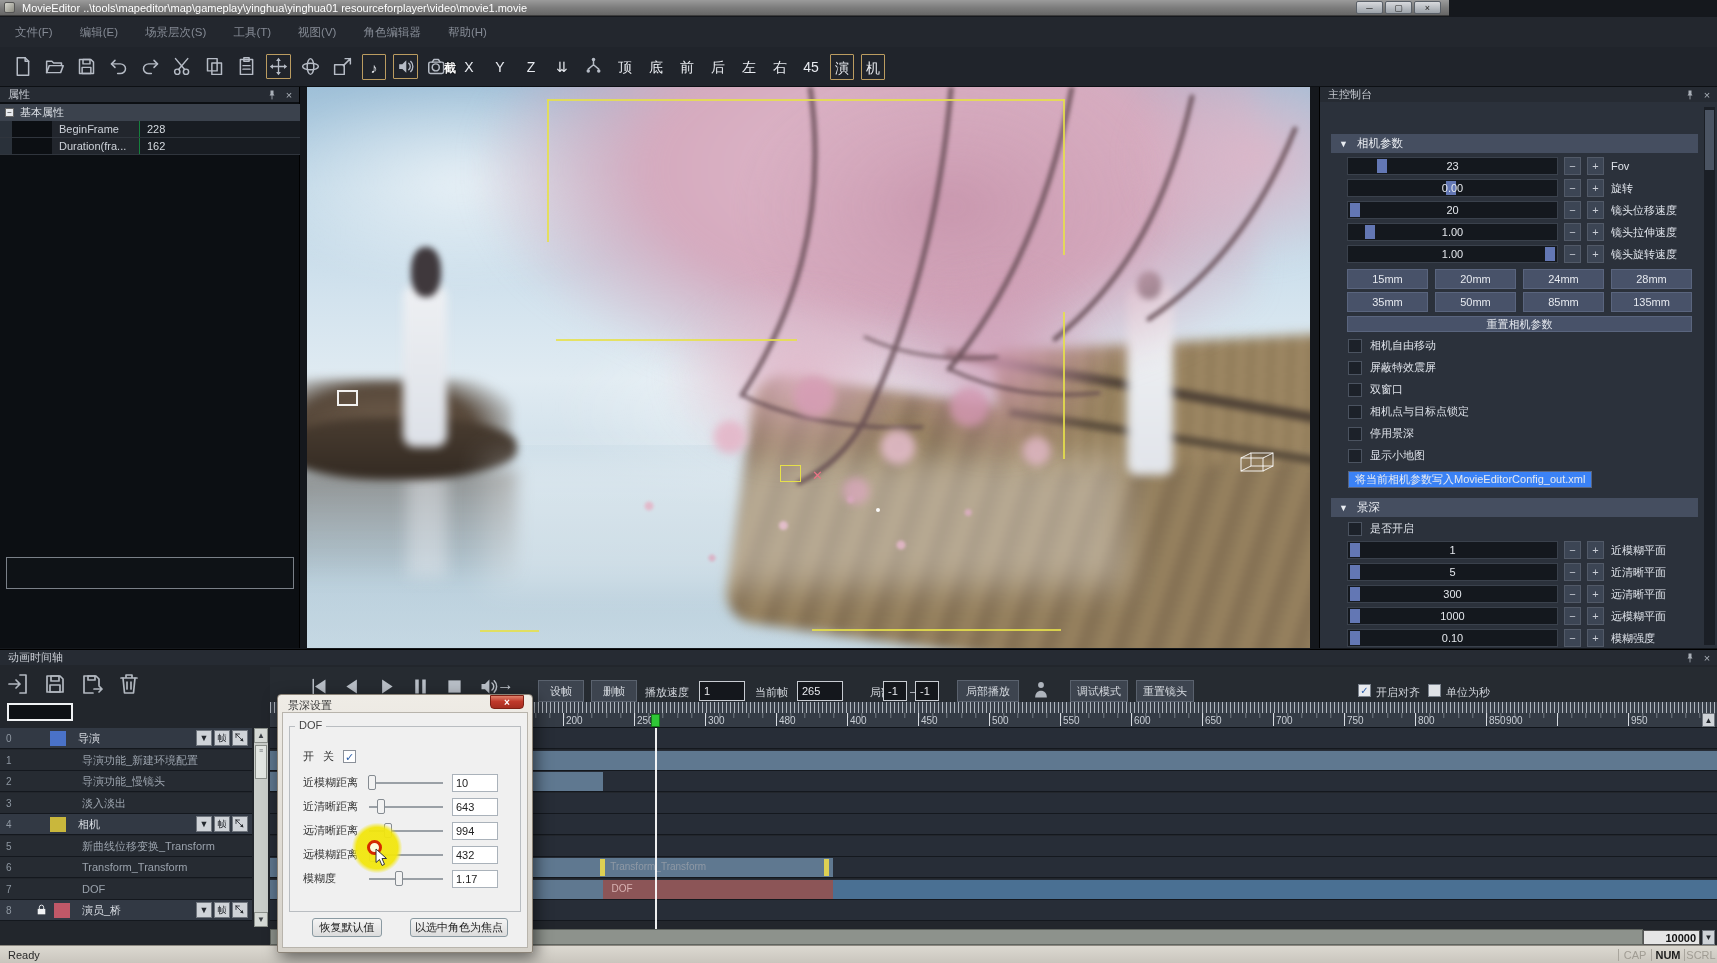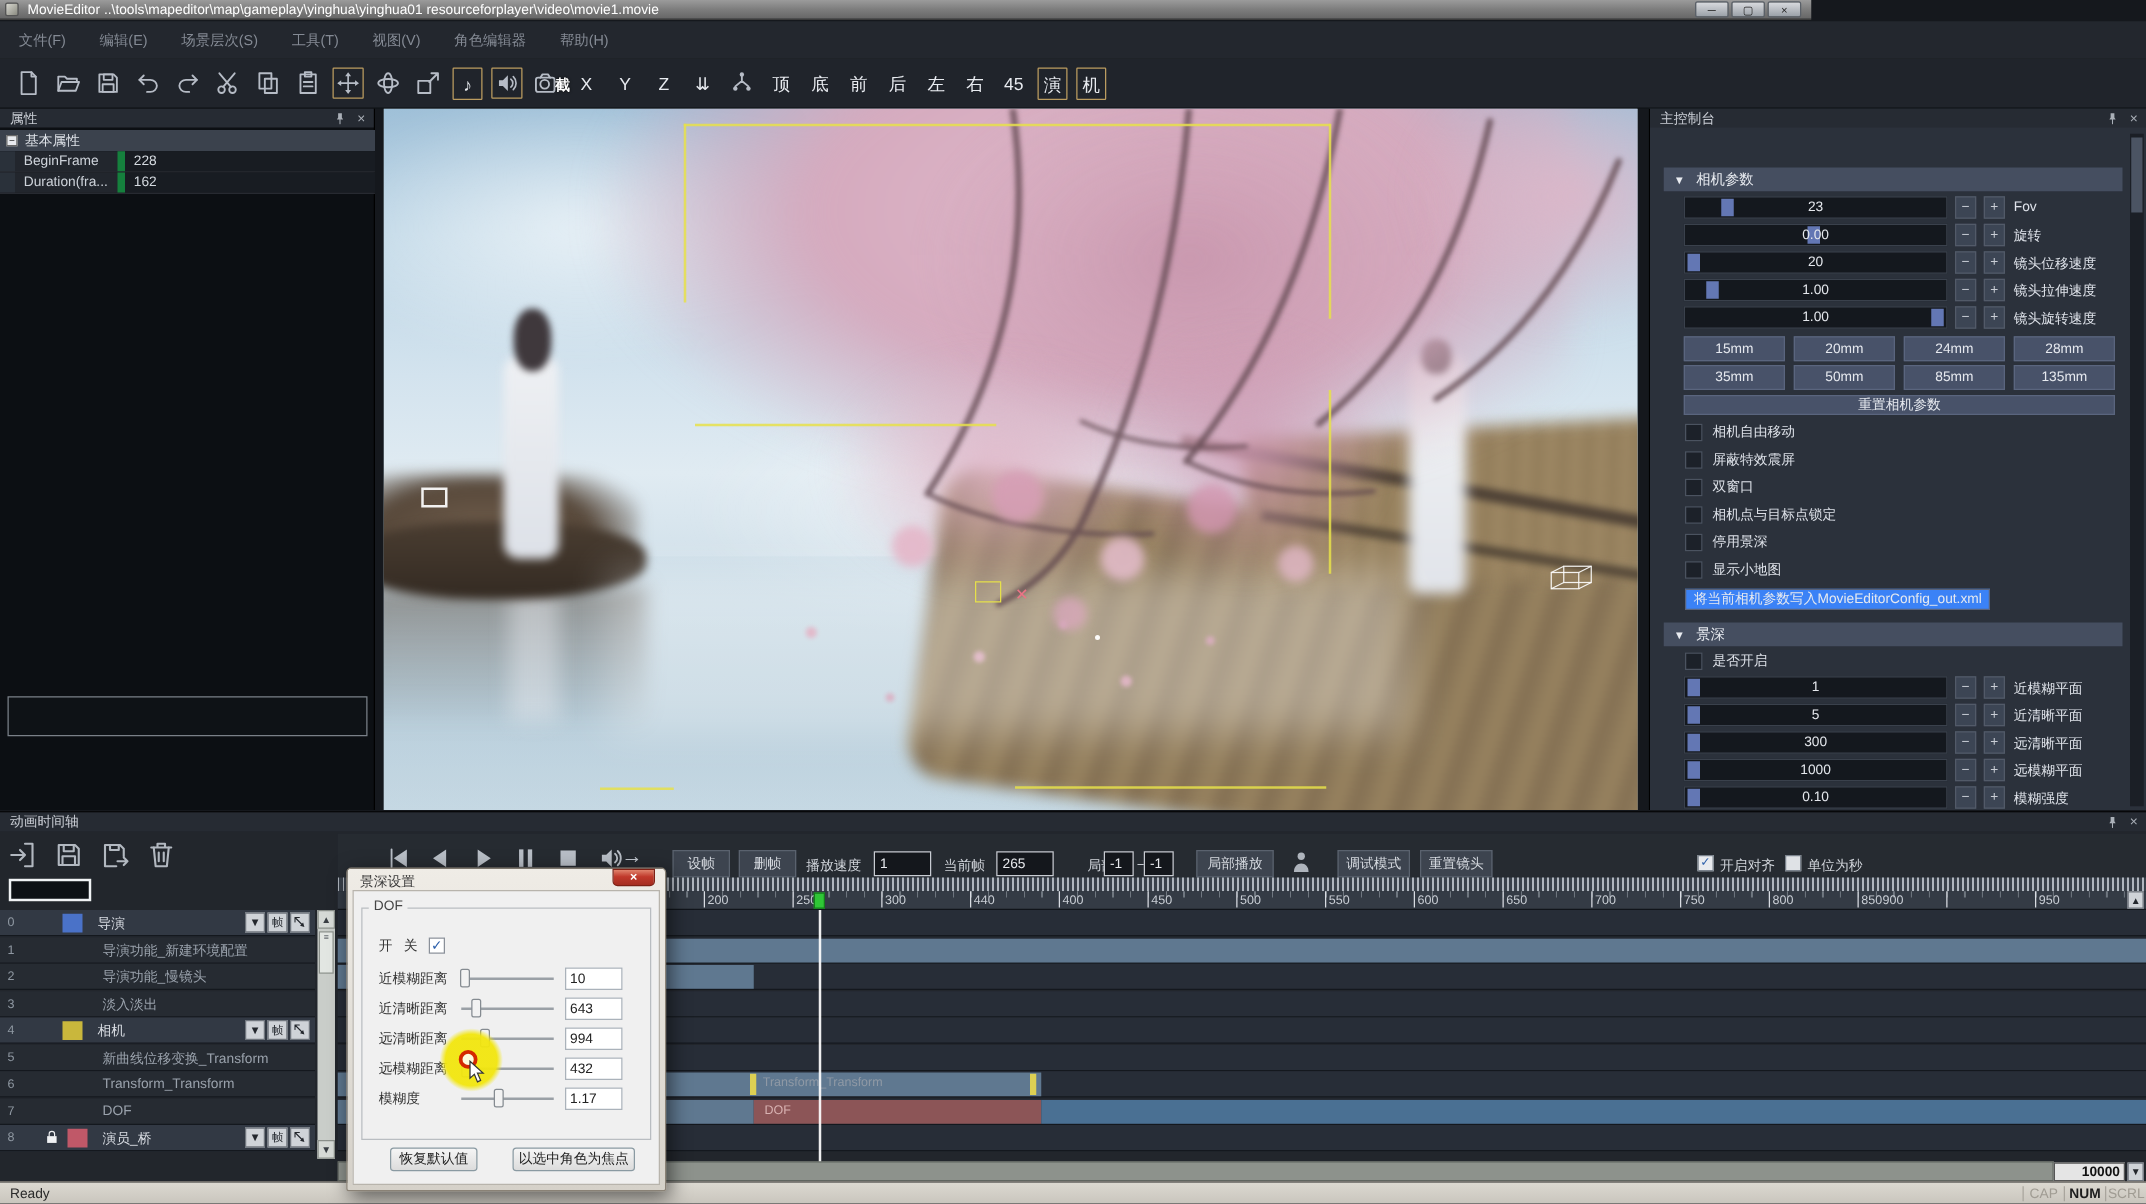--- a/index.html
+++ b/index.html
@@ -39,21 +39,21 @@
   .panel-header .ph-title { flex:1; padding-left:4px; }
   .ph-pin { width:12px; height:12px; color:#aab0b8; margin-right:5px; }
   .ph-close { color:#aab0b8; font-size:11px; width:12px; text-align:center; }
   #prop-group { position:absolute; left:0; top:17px; width:300px; height:17px; background:#3b424d; color:#dde1e7;
     font-size:11px; display:flex; align-items:center; }
   #prop-collapse { width:9px; height:9px; margin:0 6px 0 5px; background:#e8eaee; color:#222; font-size:8px;
     line-height:8px; text-align:center; border:1px solid #666; }
   #prop-rows { position:absolute; left:0; top:34px; width:300px; }
   .prow { display:flex; height:17px; font-size:11px; border-bottom:1px solid #30353d; }
   .prow .gut { width:12px; background:#2a313a; }
-  .prow .pname { width:88px; color:#ced3da; padding:2px 16px 0 7px; background:#22262d; border-right:6px solid #15803d; }
+  .prow .pname { width:88px; color:#ced3da; padding:2px 16px 0 7px; background:#22262d; border-right:1px solid #15803d;margin-left:40px; }
   .prow .pval { flex:1; color:#d5dae0; padding:2px 0 0 7px; background:#181c22; }
   #prop-emptybox { position:absolute; left:6px; top:470px; width:288px; height:32px; border:1px solid #7a8088; background:#0e1216; }
 
   
   #viewport { position:absolute; left:307px; top:87px; width:1003px; height:561px; overflow:hidden; background:#bcd4e4; }
   #viewport > div, #viewport > svg { position:absolute; }
   .sky { inset:0; background:linear-gradient(180deg,#9fc0d8 0,#bdd6e6 18%,#d3e3ee 38%,#e0ebf2 52%,#cfdfe9 68%,#c3d6e2 82%,#cddee8 100%); }
   .cloud1 { left:-60px; top:-10px; width:430px; height:210px; background:radial-gradient(closest-side,rgba(255,255,255,.65),rgba(255,255,255,0)); filter:blur(14px); }
   .cloud2 { left:240px; top:220px; width:520px; height:200px; background:radial-gradient(closest-side,rgba(255,255,255,.5),rgba(255,255,255,0)); filter:blur(16px); }
   .canopy-main { left:170px; top:-70px; width:780px; height:380px;
@@ -759,21 +759,21 @@
       <div id="tl-ruler-comb"></div>
       <div id="tl-ruler">
           <div class="minor"></div>
           <div class="rtick" style="left: 293px;"></div>
           <span class="rlabel" style="left: 296px;">200</span>
           <div class="rtick" style="left: 364px;"></div>
           <span class="rlabel" style="left: 367px;">250</span>
           <div class="rtick" style="left: 435px;"></div>
           <span class="rlabel" style="left: 438px;">300</span>
           <div class="rtick" style="left: 506px;"></div>
-          <span class="rlabel" style="left: 509px;">440</span>
+          <span class="rlabel" style="left: 509px;">480</span>
           <div class="rtick" style="left: 577px;"></div>
           <span class="rlabel" style="left: 580px;">400</span>
           <div class="rtick" style="left: 648px;"></div>
           <span class="rlabel" style="left: 651px;">450</span>
           <div class="rtick" style="left: 719px;"></div>
           <span class="rlabel" style="left: 722px;">500</span>
           <div class="rtick" style="left: 790px;"></div>
           <span class="rlabel" style="left: 793px;">550</span>
           <div class="rtick" style="left: 861px;"></div>
           <span class="rlabel" style="left: 864px;">600</span>

